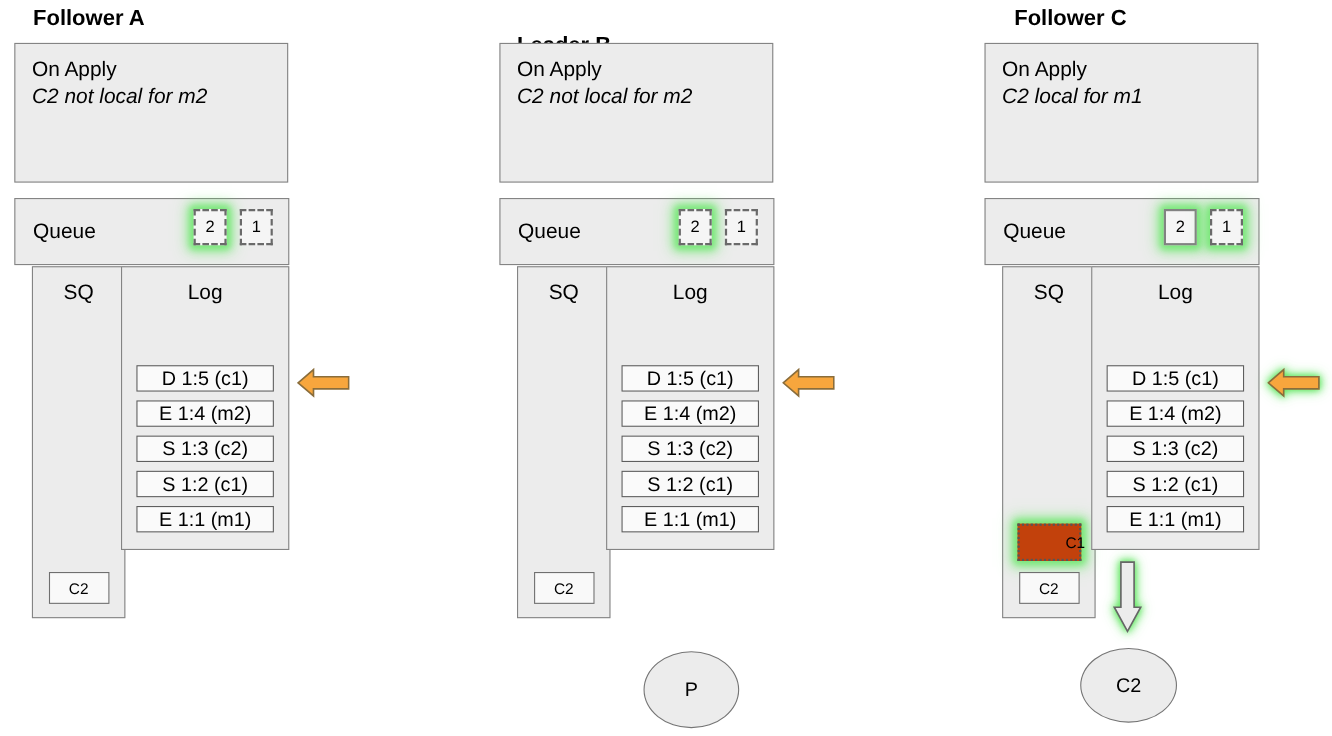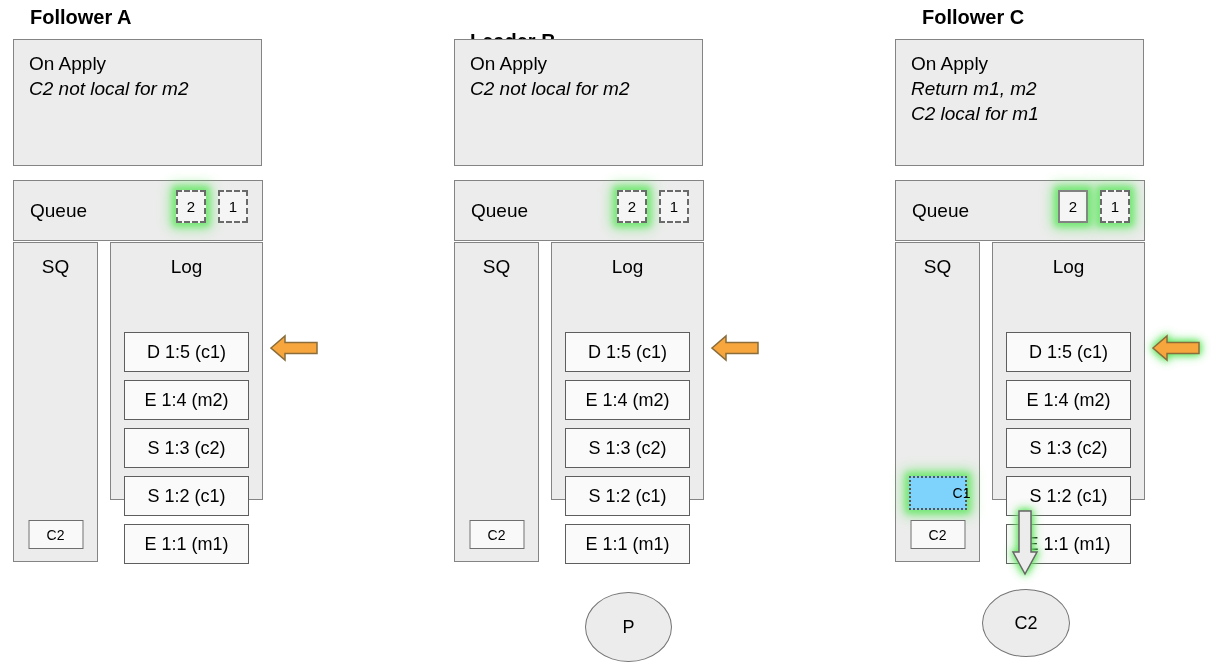--- a/index.html
+++ b/index.html
@@ -23,32 +23,32 @@
   .queue { top:180px; left:0; width:250px; height:61px; }
   .queue-label { position:absolute; left:16px; top:50%; transform:translateY(-50%); font-size:19px; }
   .slot { position:absolute; top:9px; width:30px; height:33px; background:#f5f5f5; border:2px dashed #6a6a6a;
           box-sizing:border-box; display:flex; align-items:center; justify-content:center; font-size:15px; }
   .slot-2 { right:56px; }
   .slot-1 { right:14px; }
   .slot.solid { border-style:solid; border-color:#828282; }
 
   .glow { box-shadow:0 0 6px 3px #79e879, 0 0 12px 5px rgba(110,232,110,.75); }
 
-  .sq  { top:242px; left:0;  width:85px;  height:320px; }
+  .sq  { top:242px; left:16px;  width:85px;  height:320px; }
   .log { top:242px; left:97px; width:153px; height:258px; }
   .box-header { text-align:center; margin-top:13px; font-size:19px; }
 
   .entries { position:absolute; top:89px; left:13px; right:13px; display:flex; flex-direction:column; gap:8px; }
-  .entry { height:40px; background:#fafafa; border:1.5px solid #5e5e5e; box-sizing:border-box;
+  .entry { height:24px; background:#fafafa; border:1.5px solid #5e5e5e; box-sizing:border-box;
            display:flex; align-items:center; justify-content:center; font-size:18px; white-space:nowrap; }
 
   .sq-item { position:absolute; left:50%; transform:translateX(-50%); bottom:12px; width:55px; height:29px;
              background:#f9f9f9; border:1.5px solid #6f6f6f; box-sizing:border-box;
              display:flex; align-items:center; justify-content:center; font-size:14px; }
-  .sq-item.c1 { bottom:51px; width:58px; height:34px; background:#7dd3fc; border:2px dotted #565656;padding-left:48px; }
+  .sq-item.c1 { bottom:51px; width:58px; height:34px; background:#c2410c; border:2px dotted #565656;padding-left:48px; }
 
   .arrow-left { position:absolute; left:257px; top:334px; width:48px; height:28px; }
   .arrow-glow { filter:drop-shadow(0 0 3px #62e762) drop-shadow(0 0 5px rgba(98,231,98,.9)); }
 
   .deliver-arrow { position:absolute; left:1011px; top:510px; width:28px; height:66px;
                    filter:drop-shadow(0 0 3px #62e762) drop-shadow(0 0 5px rgba(98,231,98,.9)); }
   .deliver-label { position:absolute; left:1058px; top:527px; font-size:20px; line-height:28px; }
 
   .ellipse { position:absolute; background:#ececec; border:1.5px solid #757575; border-radius:50%;
              display:flex; align-items:center; justify-content:center; font-size:18px; }
@@ -128,21 +128,20 @@
     <svg class="arrow-left" viewBox="0 0 48 28">
       <polygon points="1,14 15,2 15,8.5 47,8.5 47,19.5 15,19.5 15,26" fill="#f7a63d" stroke="#8a6d3b" stroke-width="1.5"></polygon>
     </svg>
   </div>
 
   <div class="column col-c">
     <div class="node-title">Follower C</div>
 
     <div class="box on-apply">
       <div>On Apply</div>
-      <div class="oa-note">Return m1, m2</div>
       <div class="oa-note">C2 local for m1</div>
     </div>
 
     <div class="box queue">
       <span class="queue-label">Queue</span>
       <span class="slot slot-2 solid glow">2</span>
       <span class="slot slot-1 glow">1</span>
     </div>
 
     <div class="box sq">

